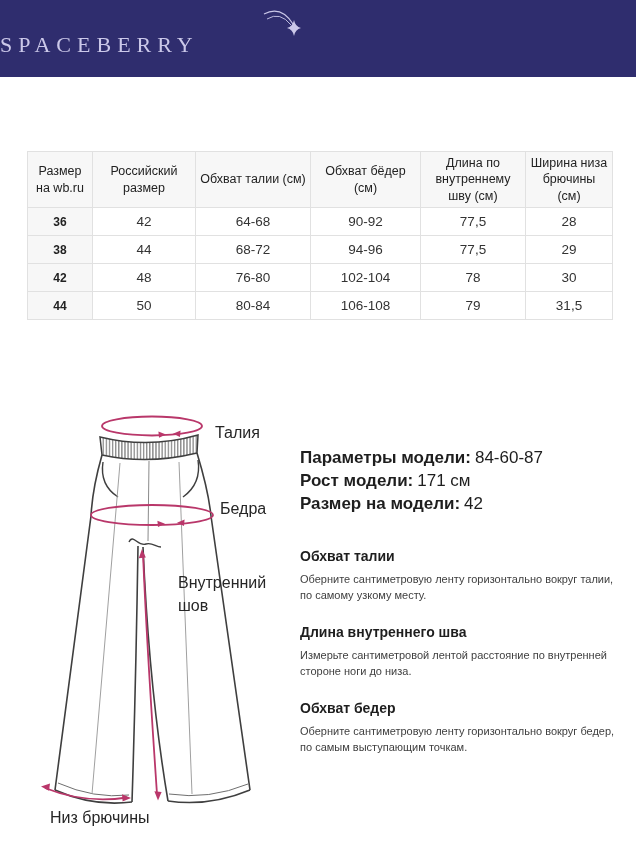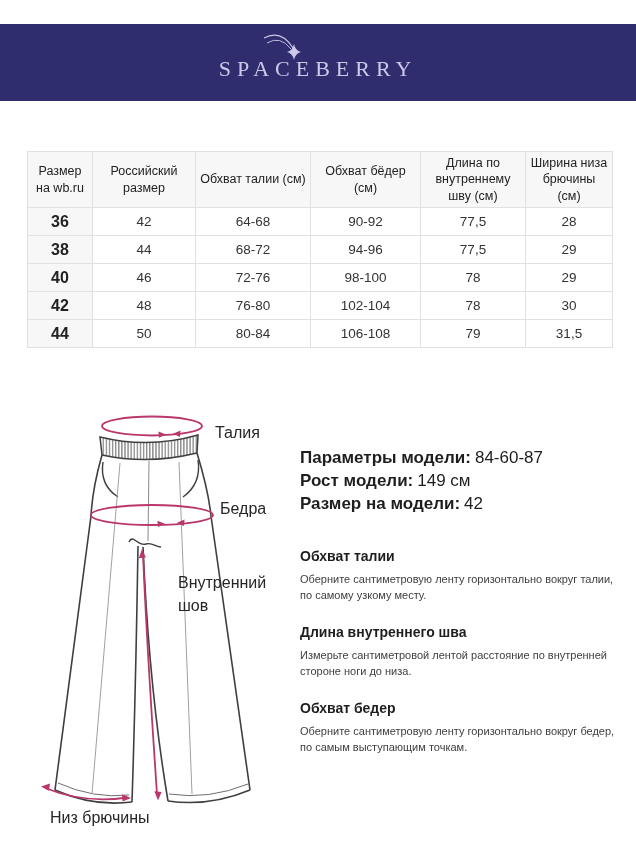--- a/index.html
+++ b/index.html
@@ -1,29 +1,29 @@
 <!DOCTYPE html>
 <html><head>
 <meta charset="utf-8">
 <style>
   * { margin:0; padding:0; box-sizing:border-box; }
   html,body { width:636px; height:848px; background:#ffffff; font-family:"Liberation Sans", sans-serif; position:relative; overflow:hidden; }
 
   
-  .banner { position:absolute; left:0; top:0; width:636px; height:77px; background:#2f2d6e; display:flex; align-items:center; justify-content:center;margin-top:24px; }
+  .banner { position:absolute; left:0; top:0; width:636px; height:77px; background:#2f2d6e; display:flex; align-items:center; justify-content:flex-start; }
   .logo-text { font-family:"Liberation Serif", serif; font-size:22px; letter-spacing:6px; color:#cbc8e9; font-weight:400; padding-top:12px; }
   .comet { position:absolute; left:256px; top:5px; }
 
   
   .table-wrap { position:absolute; left:27px; top:151px; width:585px; }
   table { border-collapse:collapse; table-layout:fixed; width:585px; }
   th, td { border:1px solid #e1e1e1; text-align:center; vertical-align:middle; }
   th { background:#f7f7f7; font-weight:400; font-size:12.5px; line-height:1.3; color:#222; height:56px; padding:2px 4px; }
   td { font-size:13.5px; color:#333; height:28px; font-weight:400; }
-  td.size-col { background:#f7f7f7; font-weight:700; font-size:16px; color:#222; }
+  td.size-col { background:#f7f7f7; font-weight:700; font-size:12px; color:#222; }
 
   
   .diagram { position:absolute; left:15px; top:400px; }
   .dia-label { font-family:"Liberation Sans", sans-serif; font-size:16px; fill:#262626; }
 
   
   .info { position:absolute; left:300px; top:446px; width:330px; color:#222; }
   .param-line { font-size:17px; line-height:23px; color:#1e1e1e; }
   .param-line .lbl { font-weight:700; }
   .param-line .val { font-weight:400; margin-left:4px; }
@@ -72,28 +72,20 @@
         <td>90-92</td>
         <td>77,5</td>
         <td>28</td>
       </tr>
       <tr>
         <td class="size-col">38</td>
         <td>44</td>
         <td>68-72</td>
         <td>94-96</td>
         <td>77,5</td>
-        <td>29</td>
-      </tr>
-      <tr>
-        <td class="size-col">40</td>
-        <td>46</td>
-        <td>72-76</td>
-        <td>98-100</td>
-        <td>78</td>
         <td>29</td>
       </tr>
       <tr>
         <td class="size-col">42</td>
         <td>48</td>
         <td>76-80</td>
         <td>102-104</td>
         <td>78</td>
         <td>30</td>
       </tr>
@@ -167,21 +159,21 @@
   <text class="dia-label" x="163" y="188">Внутренний</text>
   <text class="dia-label" x="163" y="211">шов</text>
   <text class="dia-label" x="35" y="423">Низ брючины</text>
 </svg>
 
 <div class="info">
   <div class="param-line">
     <span class="lbl">Параметры модели:</span><span class="val">84-60-87</span>
   </div>
   <div class="param-line">
-    <span class="lbl">Рост модели:</span><span class="val">149 см</span>
+    <span class="lbl">Рост модели:</span><span class="val">171 см</span>
   </div>
   <div class="param-line">
     <span class="lbl">Размер на модели:</span><span class="val">42</span>
   </div>
 
   <div class="sec first">
     <h3>Обхват талии</h3>
     <p>Оберните сантиметровую ленту горизонтально вокруг талии, по самому узкому месту.</p>
   </div>
   <div class="sec">

